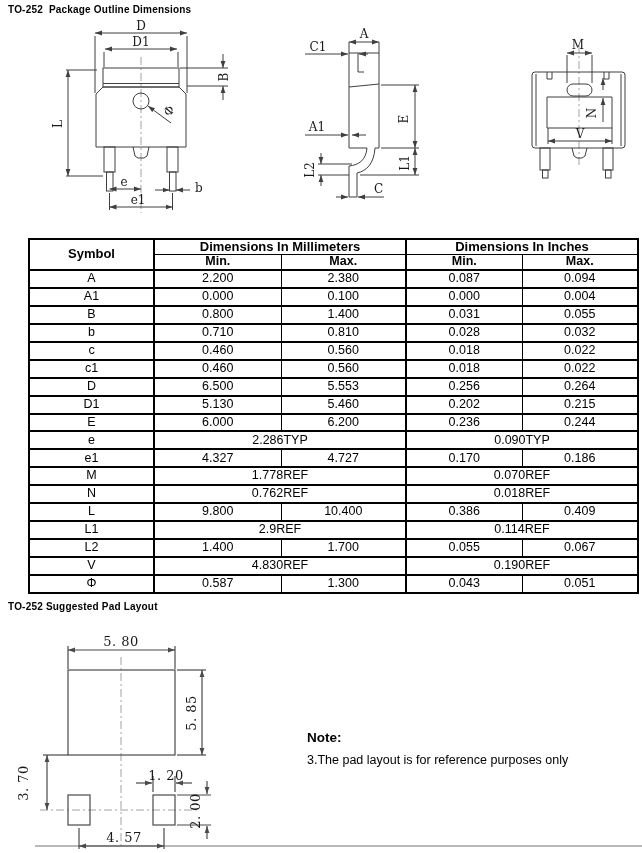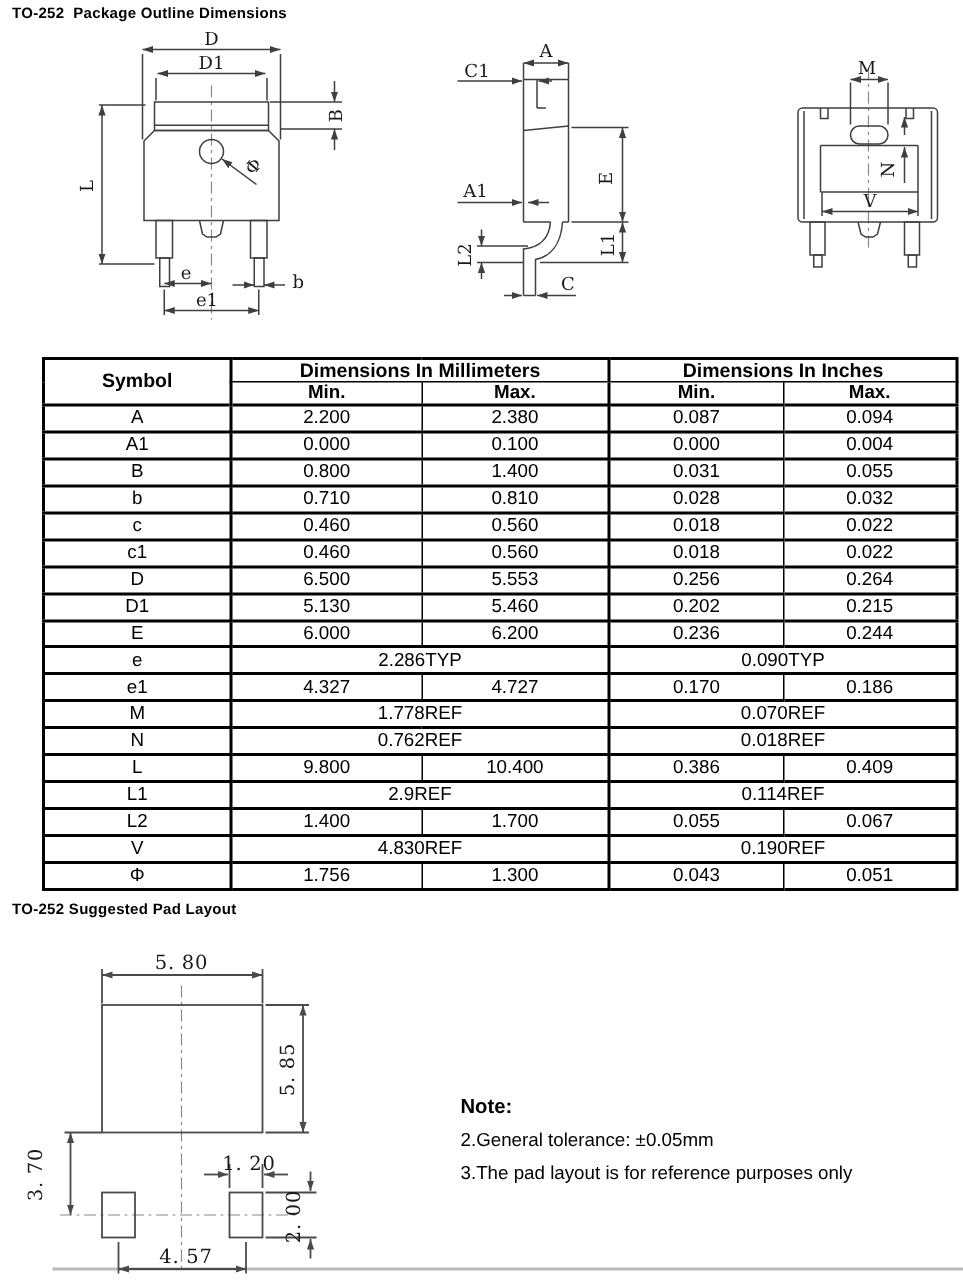--- a/index.html
+++ b/index.html
@@ -315,21 +315,21 @@
         <td>0.055</td>
         <td>0.067</td>
       </tr>
       <tr>
         <td class="sep">V</td>
         <td class="sep" colspan="2">4.830REF</td>
         <td colspan="2">0.190REF</td>
       </tr>
       <tr>
         <td class="sep">Φ</td>
-        <td>1.756</td>
+        <td>0.587</td>
         <td class="sep">1.300</td>
         <td>0.043</td>
         <td>0.051</td>
       </tr>
     </tbody>
 </table>
 
 <div id="title2" class="abs sec-title">TO-252 Suggested Pad Layout</div>
 
 <div id="footer-line" class="abs"></div>
@@ -378,15 +378,14 @@
   <text class="ptxt" x="200" y="181" text-anchor="middle" transform="rotate(-90 200 181)">2. 00</text>
 
   <line class="pln" x1="79" y1="198" x2="79" y2="219"></line>
   <line class="pln" x1="164" y1="198" x2="164" y2="219"></line>
   <line class="pln" x1="79" y1="216" x2="164" y2="216" marker-start="url(#pas)" marker-end="url(#pae)"></line>
   <text class="ptxt" x="124" y="212" text-anchor="middle">4. 57</text>
 </svg>
 
 <div id="note" class="abs">
   <div class="note-title">Note:</div>
-  <div class="note-item">2.General tolerance: ±0.05mm</div>
   <div class="note-item">3.The pad layout is for reference purposes only</div>
 </div>
 
 </body></html>

